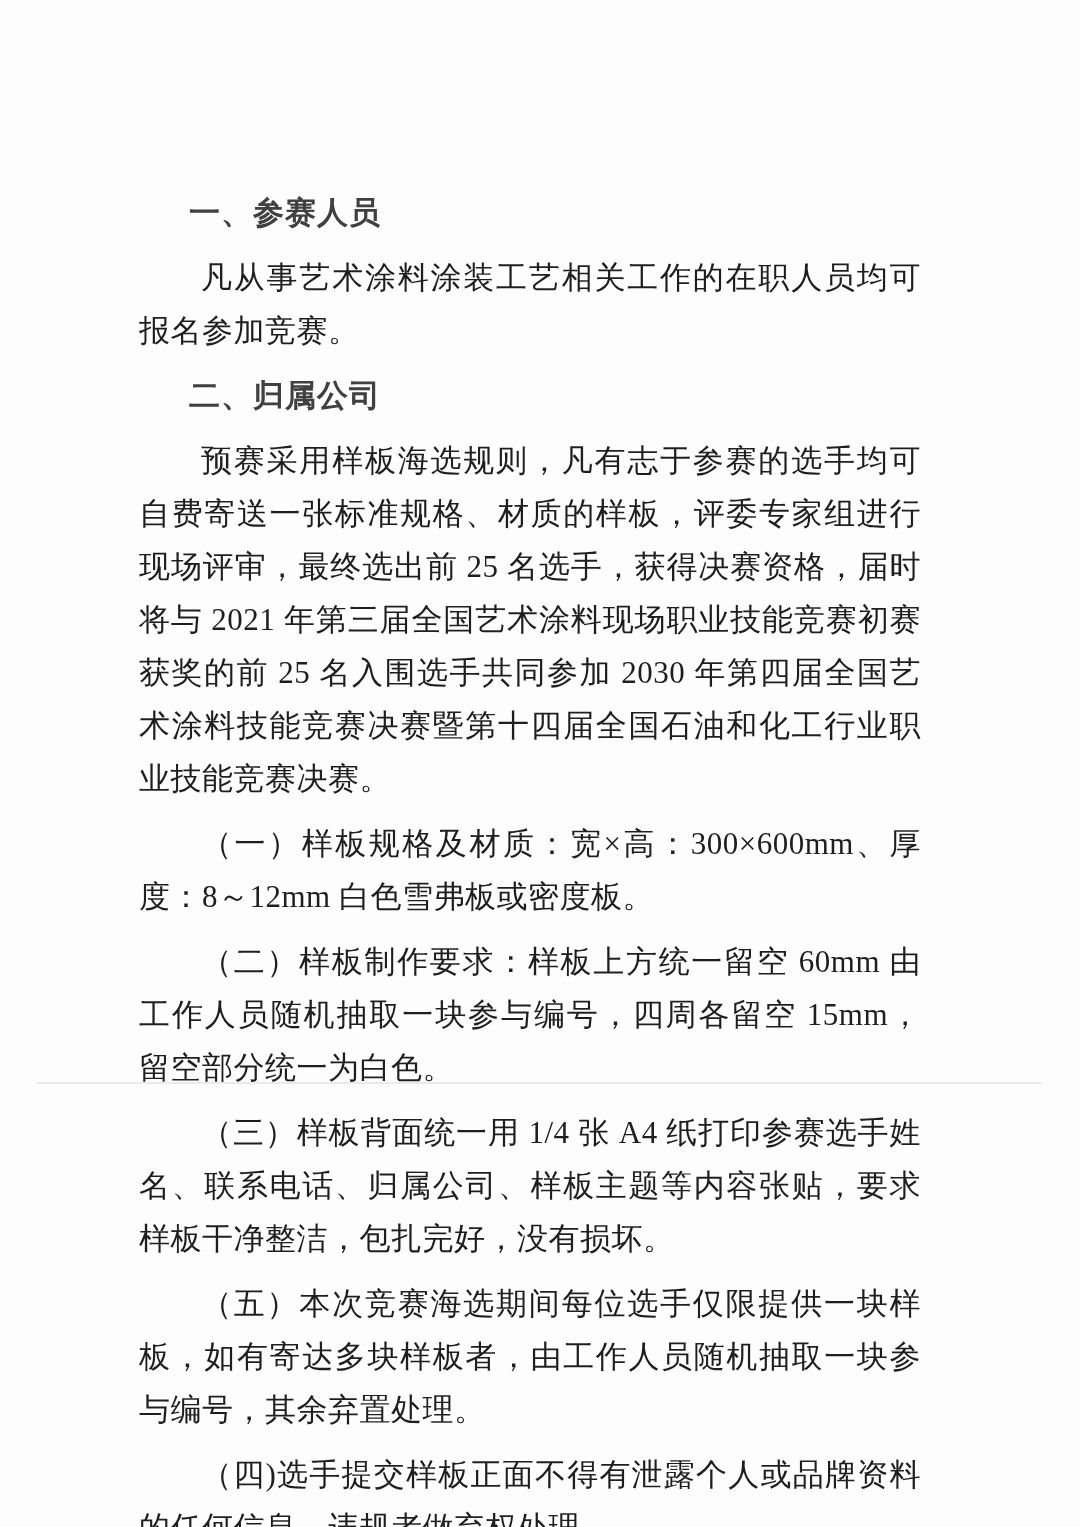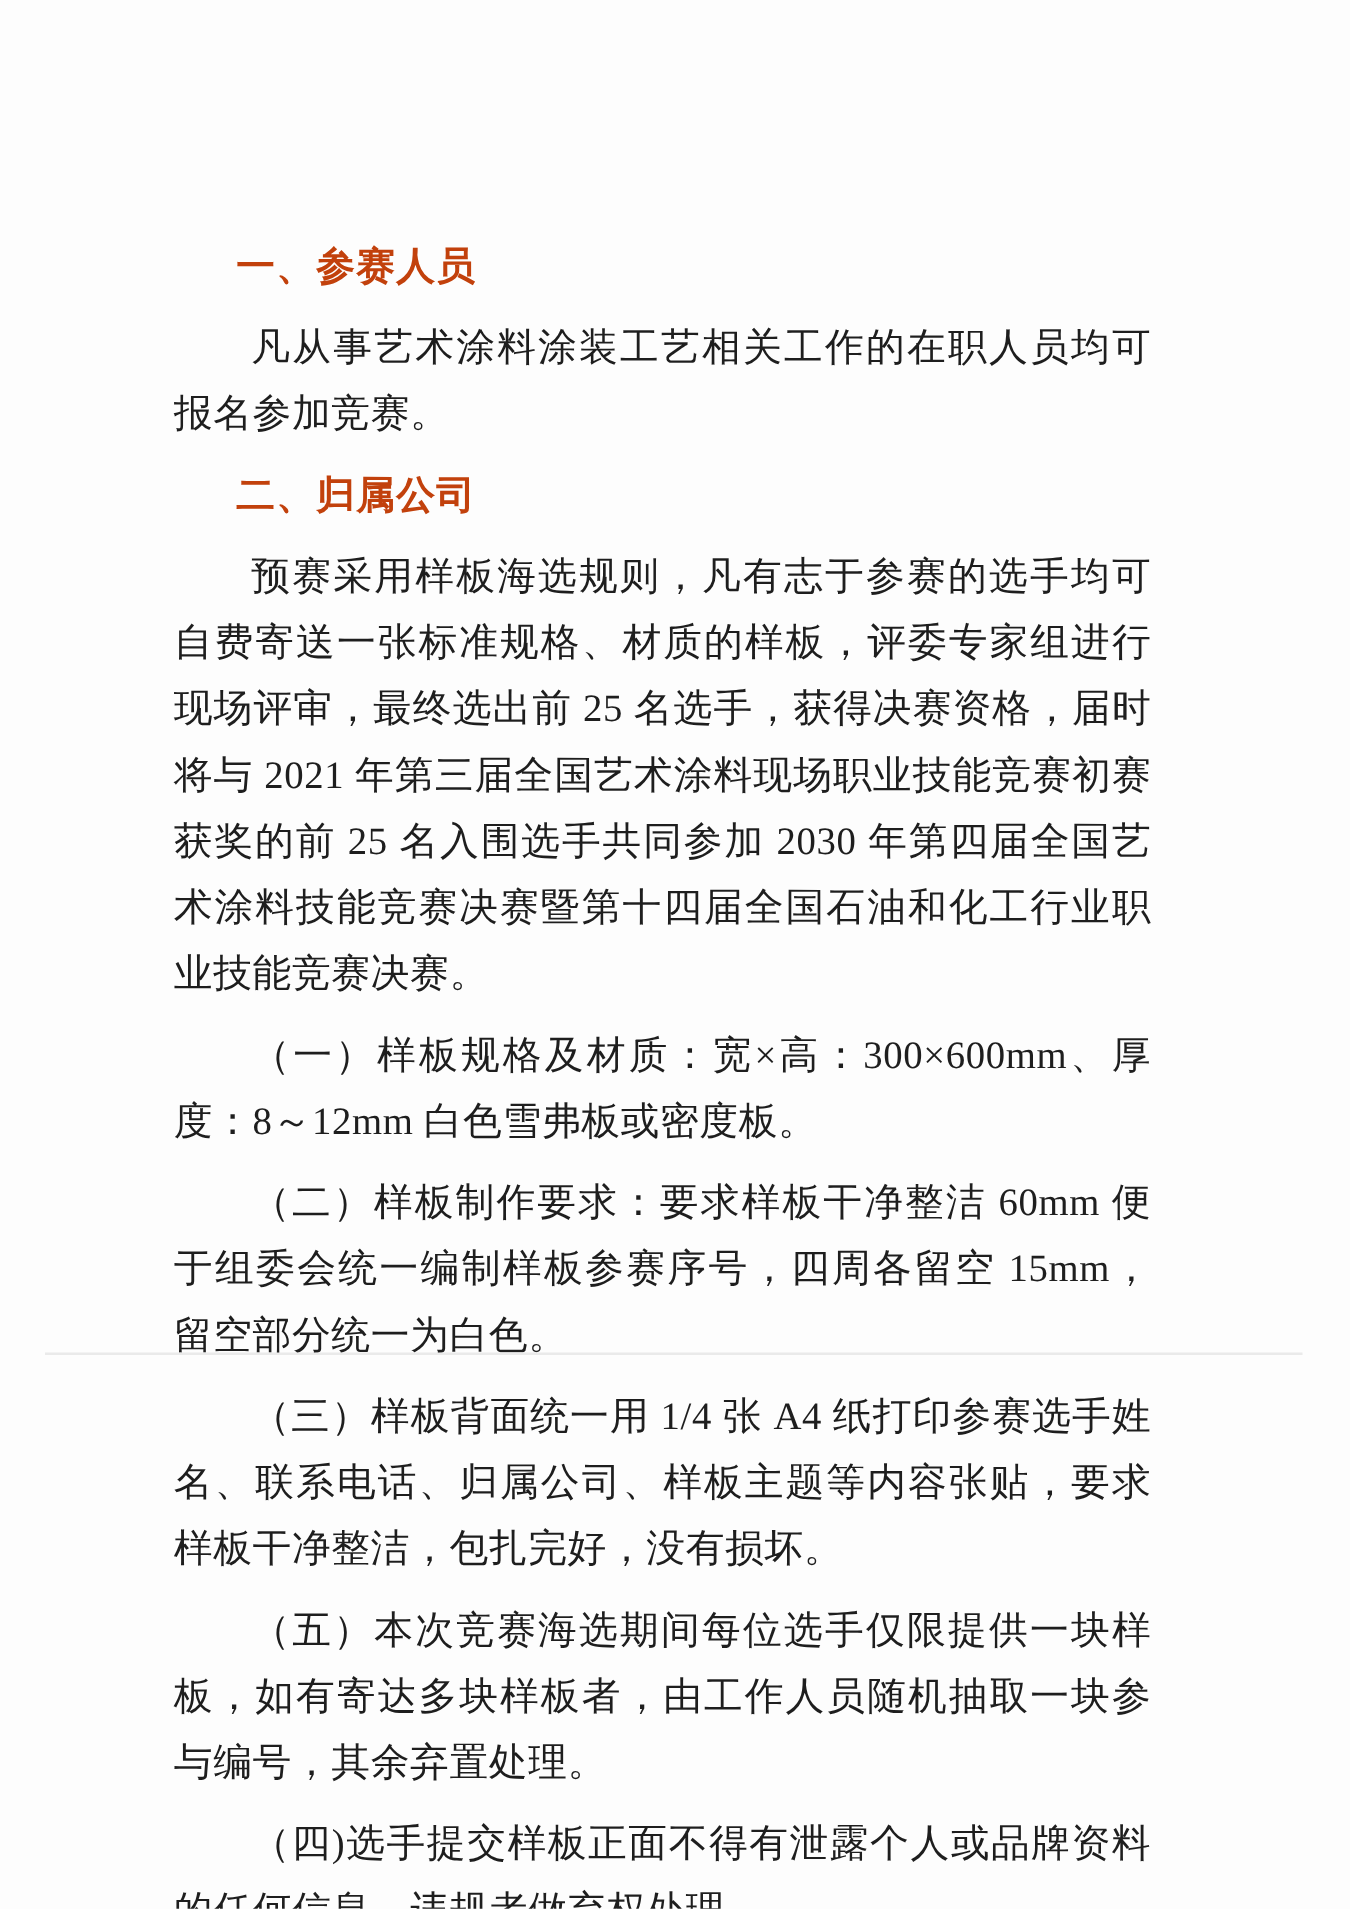--- a/index.html
+++ b/index.html
@@ -33,21 +33,21 @@
     text-align: justify;
     text-justify: inter-character;
     letter-spacing: 0.5px;
   }
   .sec-heading {
     font-family: "Liberation Sans", "DejaVu Sans", sans-serif;
     font-weight: 700;
     text-indent: 62px;
     text-align: left;
     letter-spacing: 1px;
-    color: #c2410c;
+    color: #404040;
   }
   .para {
     margin: 12px;
     text-indent: 62px;
   }
   .artifact-line {
     position: absolute;
     left: 36px;
     top: 1082px;
     width: 1006px;
@@ -62,21 +62,21 @@
 
   <div class="content">
 
     <div class="sec-heading">一、参赛人员</div>
     <p class="para">凡从事艺术涂料涂装工艺相关工作的在职人员均可报名参加竞赛。</p>
 
     <div class="sec-heading">二、归属公司</div>
     <p class="para">预赛采用样板海选规则，凡有志于参赛的选手均可自费寄送一张标准规格、材质的样板，评委专家组进行现场评审，最终选出前 25 名选手，获得决赛资格，届时将与 2021 年第三届全国艺术涂料现场职业技能竞赛初赛获奖的前 25 名入围选手共同参加 2030 年第四届全国艺术涂料技能竞赛决赛暨第十四届全国石油和化工行业职业技能竞赛决赛。</p>
 
     <p class="para">（一）样板规格及材质：宽×高：300×600mm、厚度：8～12mm 白色雪弗板或密度板。</p>
-    <p class="para">（二）样板制作要求：要求样板干净整洁 60mm 便于组委会统一编制样板参赛序号，四周各留空 15mm，留空部分统一为白色。</p>
+    <p class="para">（二）样板制作要求：样板上方统一留空 60mm 由工作人员随机抽取一块参与编号，四周各留空 15mm，留空部分统一为白色。</p>
     <p class="para">（三）样板背面统一用 1/4 张 A4 纸打印参赛选手姓名、联系电话、归属公司、样板主题等内容张贴，要求样板干净整洁，包扎完好，没有损坏。</p>
     <p class="para">（五）本次竞赛海选期间每位选手仅限提供一块样板，如有寄达多块样板者，由工作人员随机抽取一块参与编号，其余弃置处理。</p>
     <p class="para">（四)选手提交样板正面不得有泄露个人或品牌资料的任何信息，违规者做弃权处理。</p>
 
   </div>
 
   <div class="artifact-line"></div>
 
 </div>
 

